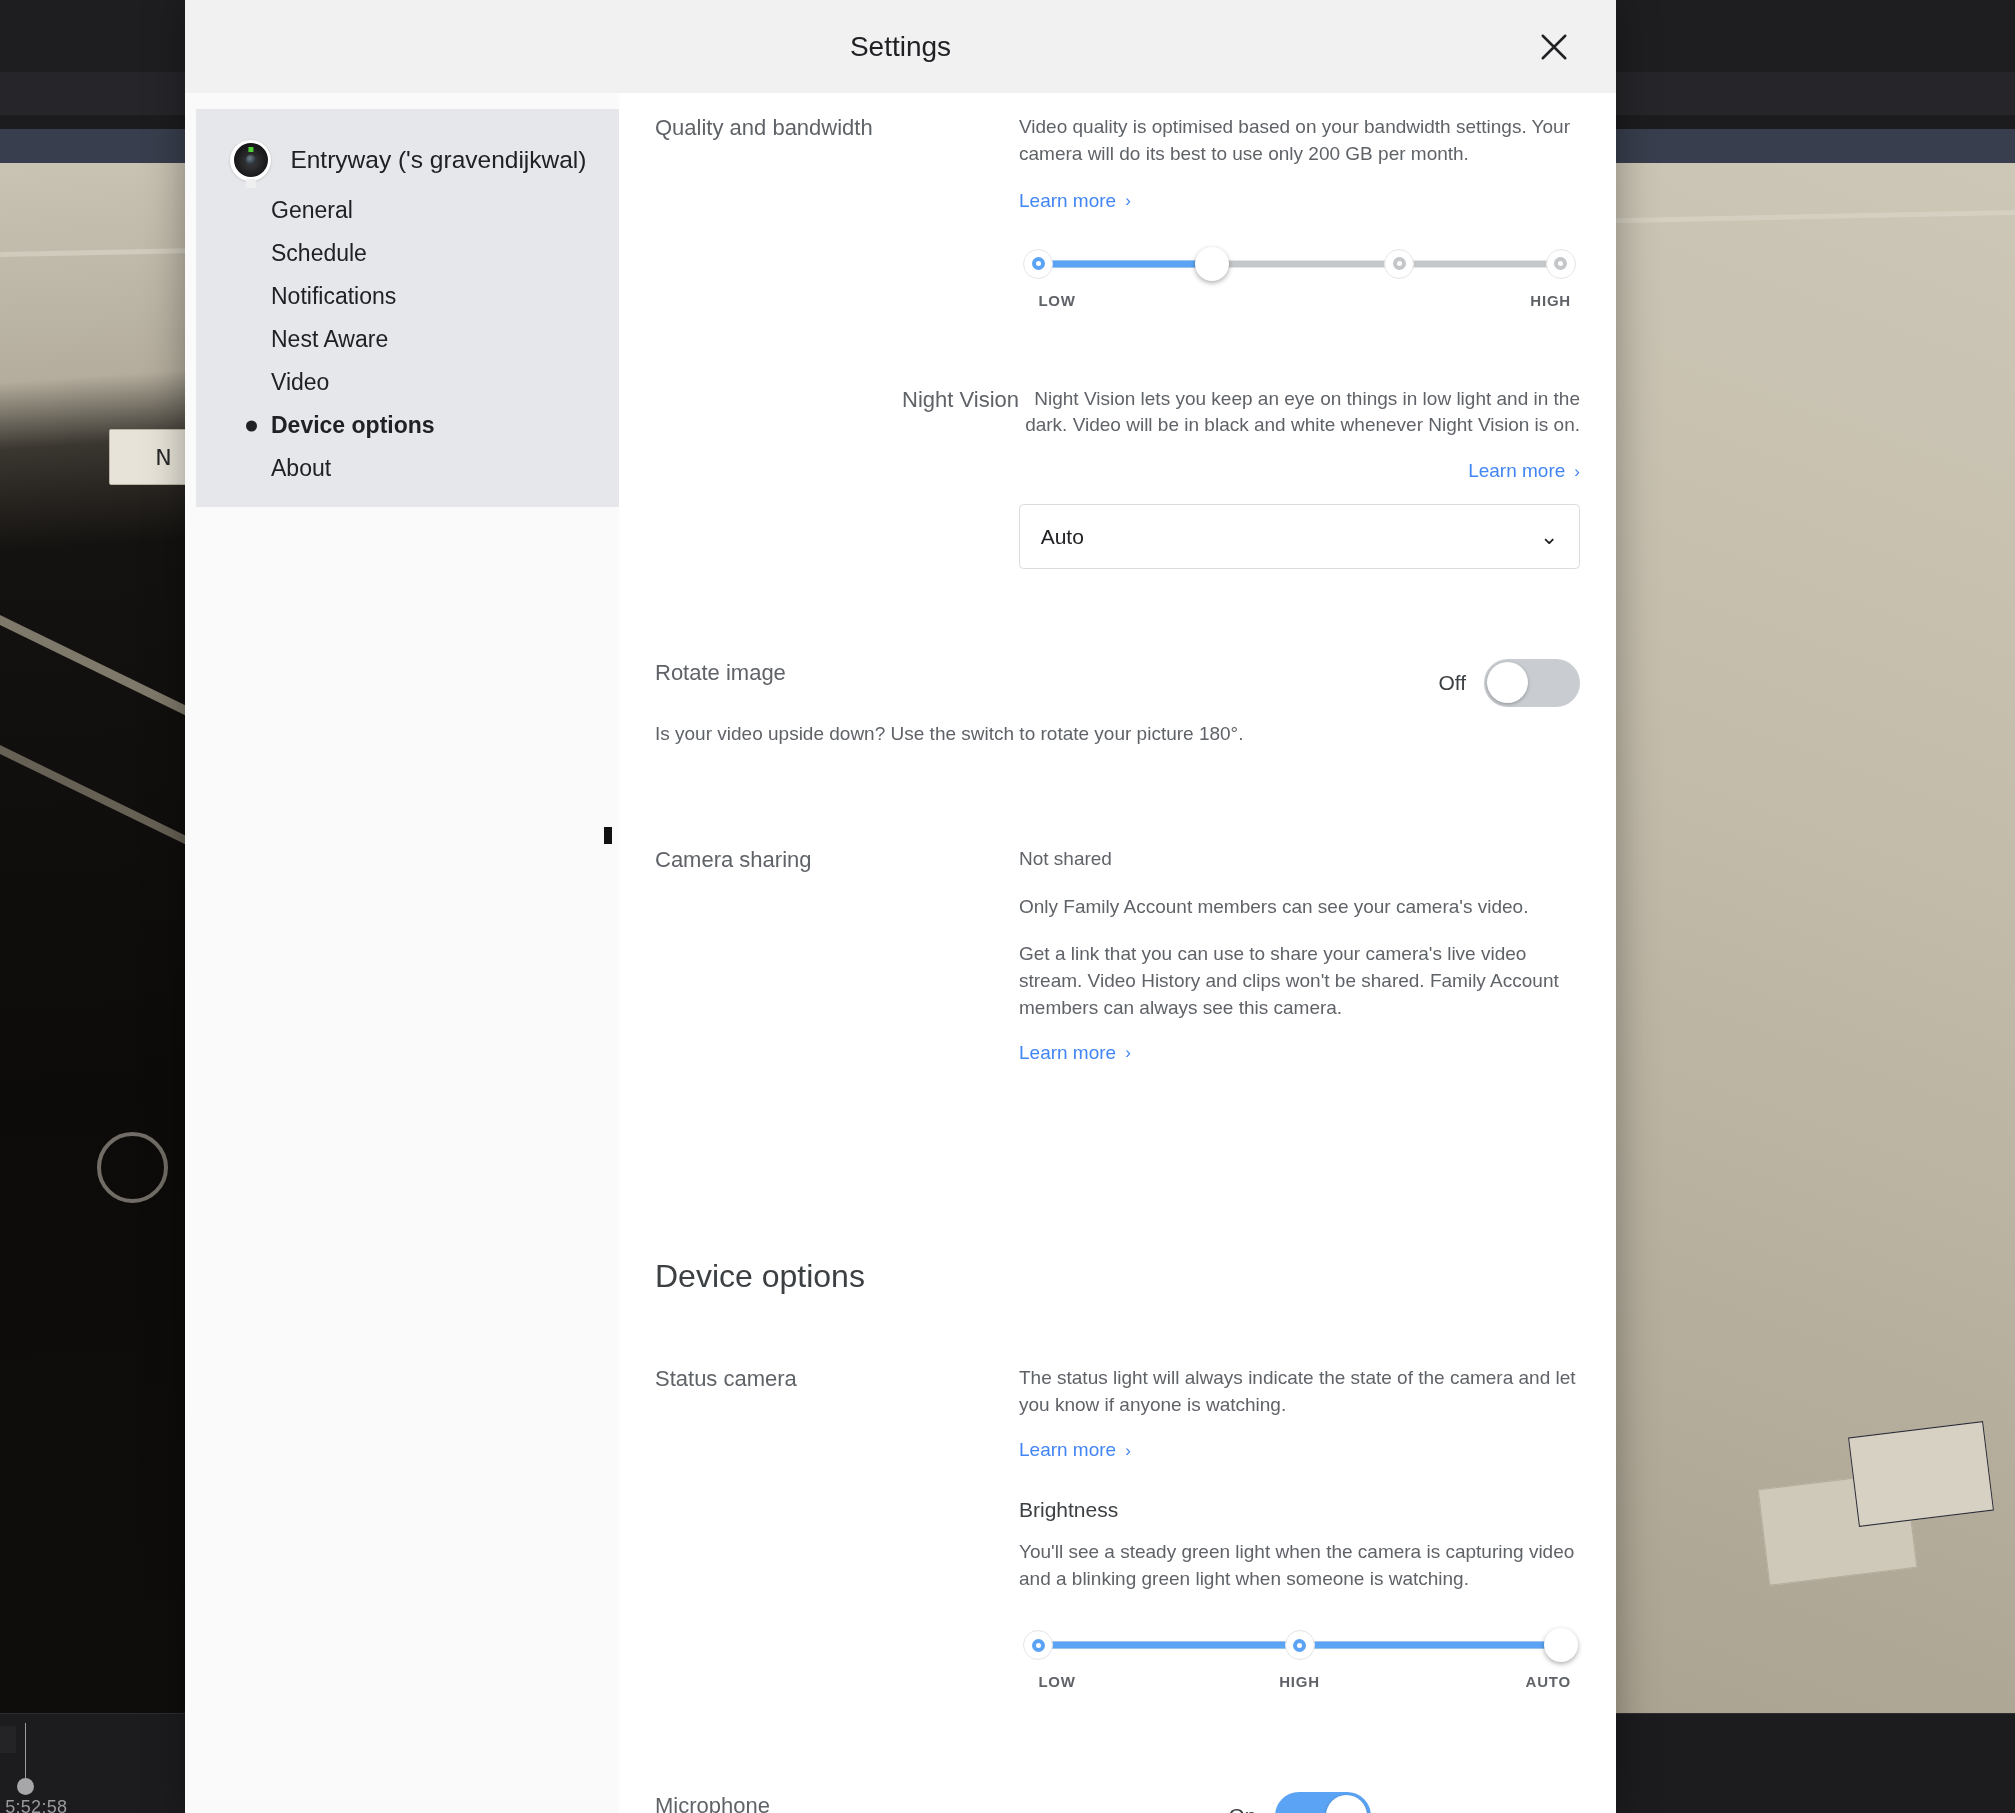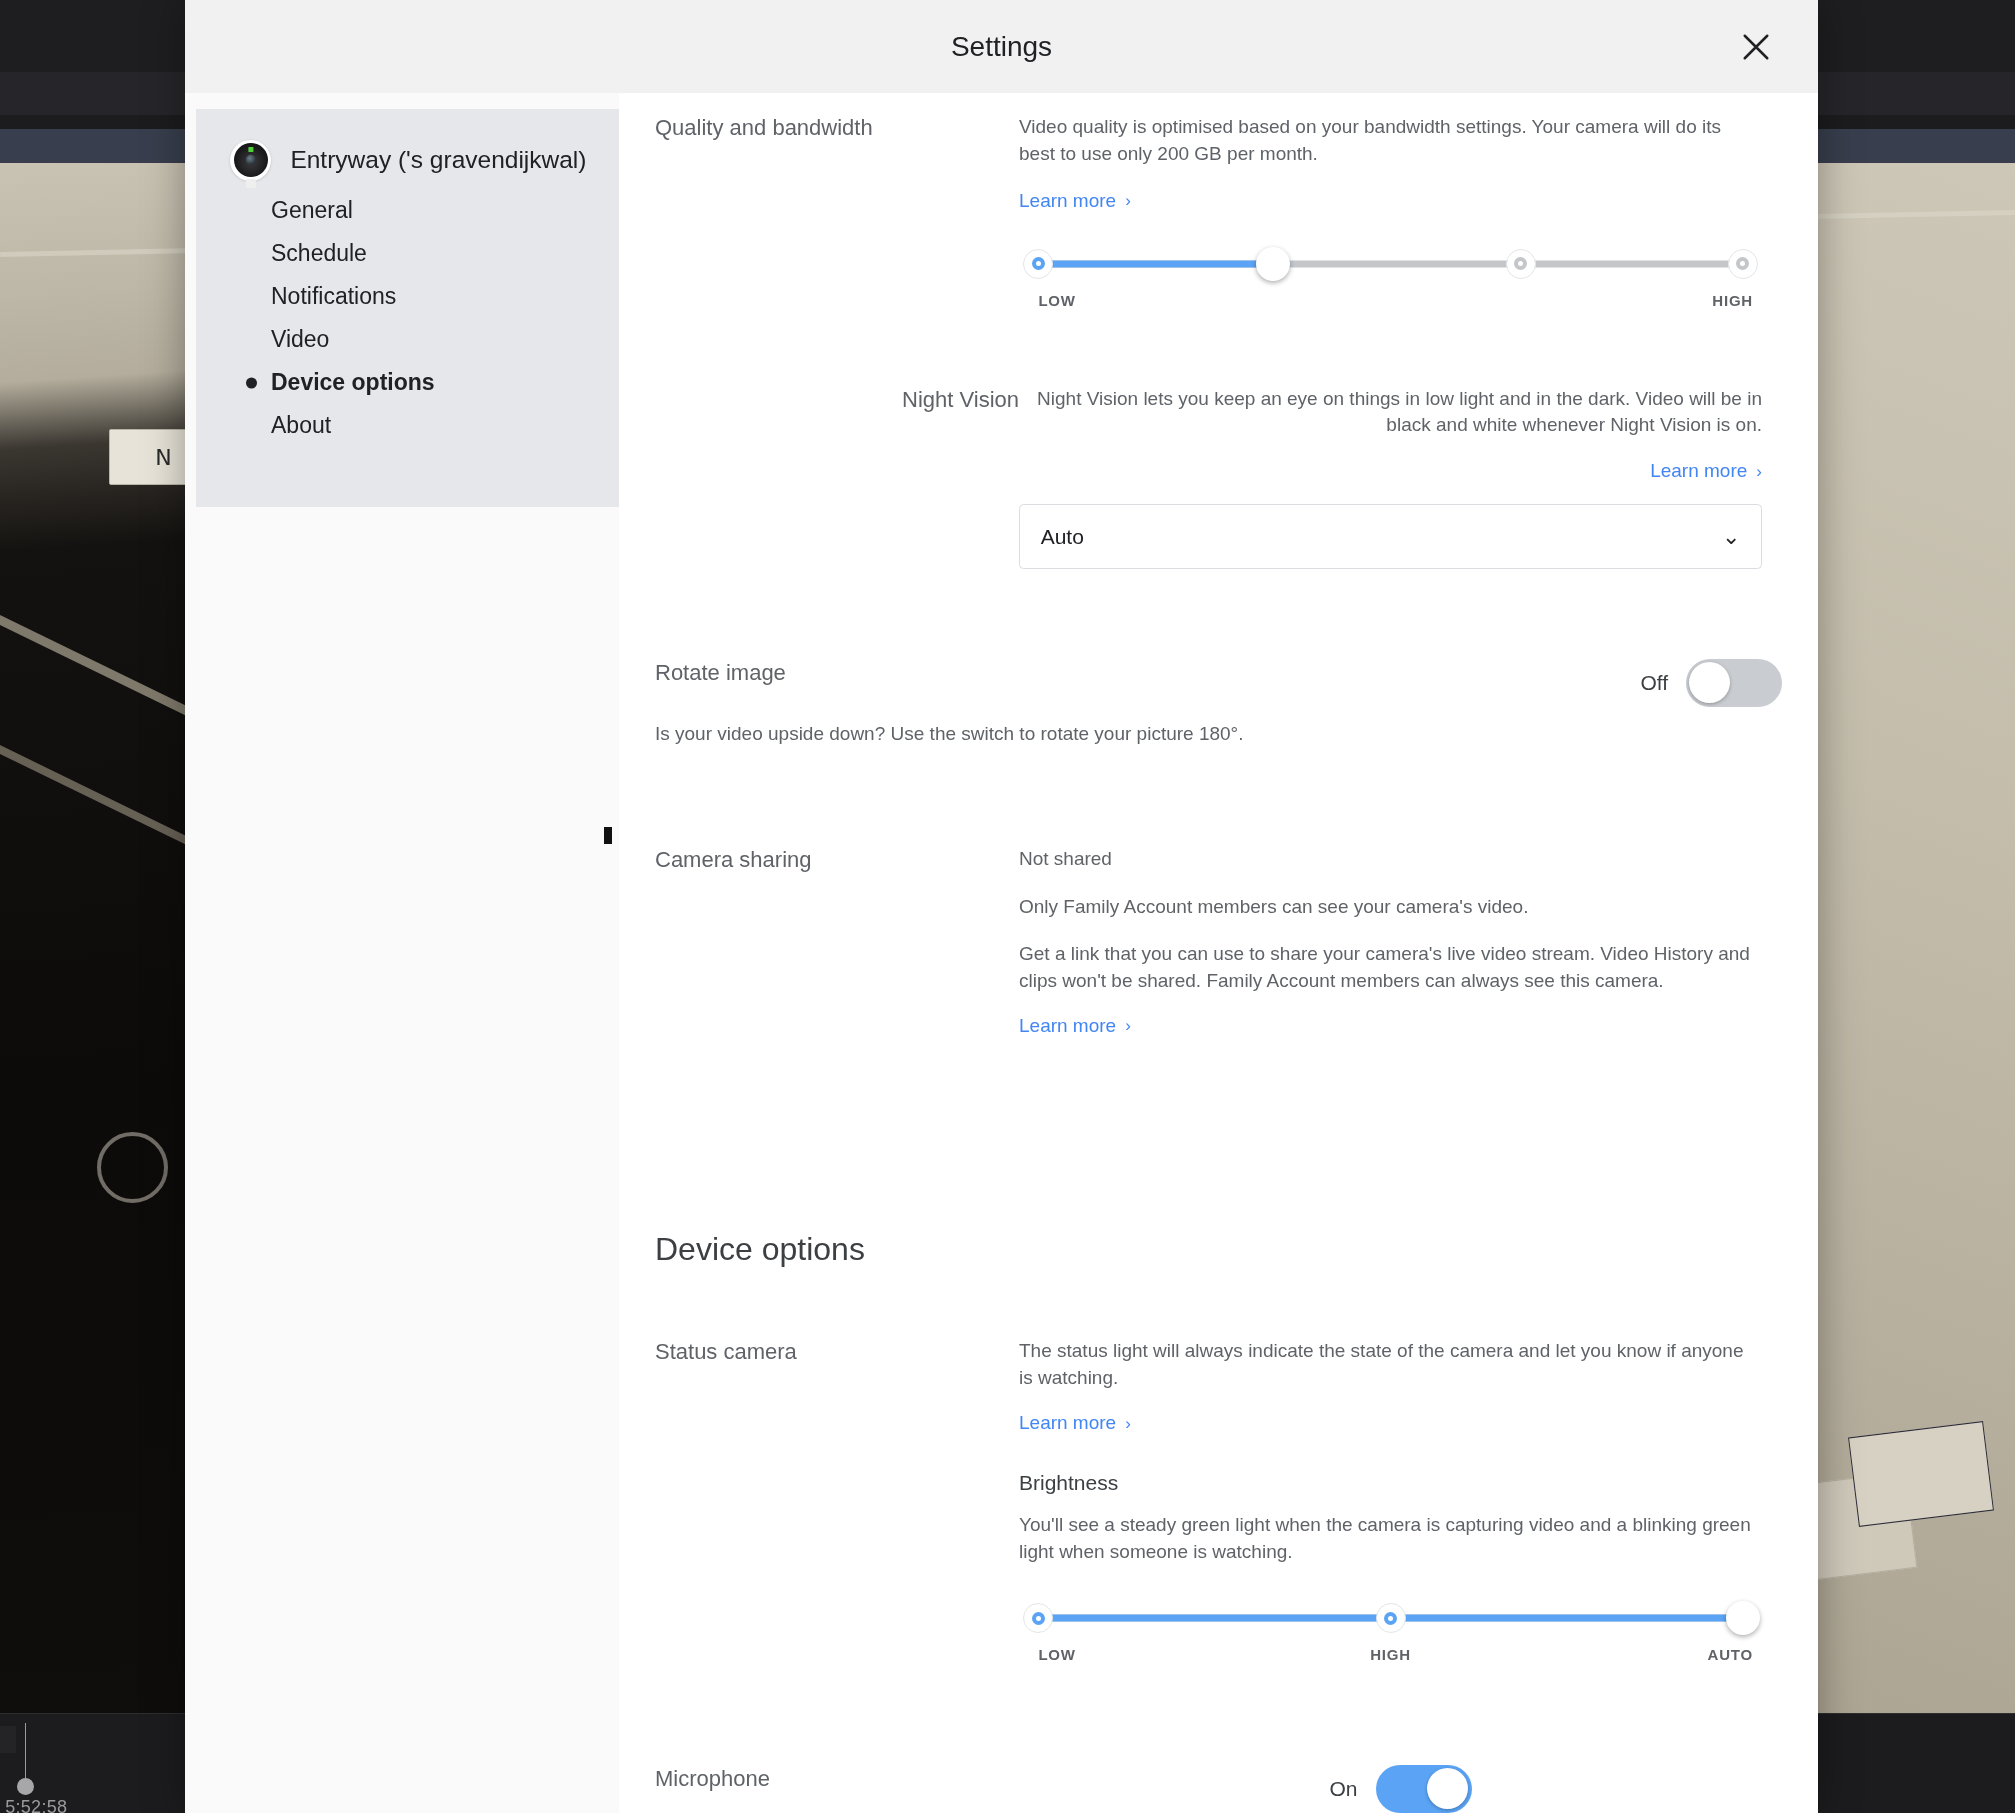--- a/index.html
+++ b/index.html
@@ -73,21 +73,21 @@
   #timeline-chip {
     position:absolute; left:0; top:13px; width:15.5px; height:27px; background:#242427;
   }
   #timeline-timestamp {
     position:absolute; left:5.2px; top:84px;
     color:#9a9a9d; font-size:18px; letter-spacing:0.3px;
   }
 
   
   #settings-modal {
-    position:absolute; left:185px; top:0; width:1633px; height:1814px;
+    position:absolute; left:185px; top:0; width:1431px; height:1814px;
     background:#f97316; box-shadow:0 0 39px rgba(0,0,0,.35);
     display:flex; flex-direction:column; overflow:hidden;
   }
   #modal-header {
     position:relative; height:93px; flex:0 0 93px;
     background:#f1f1f1;
     display:flex; align-items:center; justify-content:center;
   }
   #modal-title { font-size:28px; color:#202124; font-weight:400; }
   #close-button {
@@ -283,20 +283,23 @@
         <div class="nav-item">
           <span>General</span>
         </div>
         <div class="nav-item">
           <span>Schedule</span>
         </div>
         <div class="nav-item">
           <span>Notifications</span>
         </div>
         <div class="nav-item">
+          <span>Nest Aware</span>
+        </div>
+        <div class="nav-item">
           <span>Video</span>
         </div>
         <div class="nav-item is-active">
           <span>Device options</span>
         </div>
         <div class="nav-item">
           <span>About</span>
         </div>
       </div>
       <div id="sidebar-artifact"></div>

